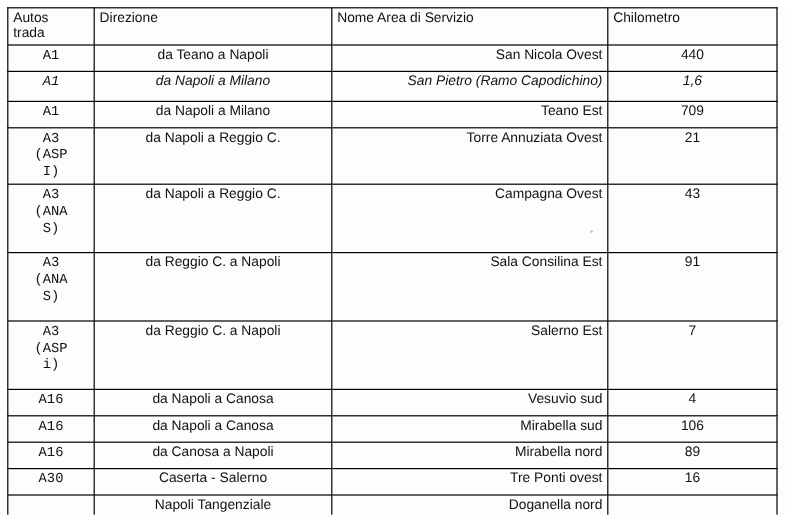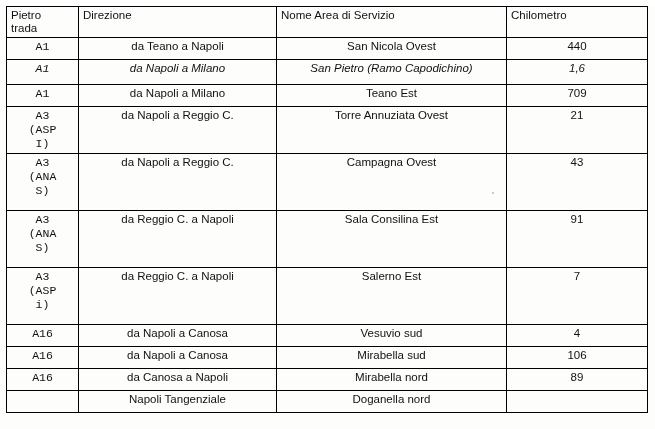--- a/index.html
+++ b/index.html
@@ -54,21 +54,21 @@
   }
   td.cell-strada {
     text-align: center;
     line-height: 1.15;
     font-family: Liberation Mono, monospace;
   }
   td.cell-direzione {
     text-align: center;
   }
   td.cell-area {
-    text-align: center;
+    text-align: right;
   }
   td.cell-km {
     text-align: center;
   }
   tr.r-italic td {
     font-style: italic;
   }
   .tall-1 { height: 42px; }
   .tall-2 { height: 52px; }
   .normal-row { height: 17px; }
@@ -88,21 +88,21 @@
 <div id="sheet">
   <table class="doc-table">
     <colgroup>
       <col class="c-strada">
       <col class="c-direzione">
       <col class="c-area">
       <col class="c-km">
     </colgroup>
     <thead>
       <tr>
-        <td class="h-strada nowrap-pre">Pietro
+        <td class="h-strada nowrap-pre">Autos
 trada</td>
         <td>Direzione</td>
         <td>Nome Area di Servizio</td>
         <td>Chilometro</td>
       </tr>
     </thead>
     <tbody id="table-body">
         <tr>
           <td class="cell-strada nowrap-pre normal-row">A1</td>
           <td class="cell-direzione nowrap-pre">da Teano a Napoli</td>
@@ -165,20 +165,26 @@
           <td class="cell-area">Mirabella sud</td>
           <td class="cell-km">106</td>
         </tr>
         <tr>
           <td class="cell-strada nowrap-pre normal-row">A16</td>
           <td class="cell-direzione nowrap-pre">da Canosa a Napoli</td>
           <td class="cell-area">Mirabella nord</td>
           <td class="cell-km">89</td>
         </tr>
         <tr>
+          <td class="cell-strada nowrap-pre normal-row">A30</td>
+          <td class="cell-direzione nowrap-pre">Caserta - Salerno</td>
+          <td class="cell-area">Tre Ponti ovest</td>
+          <td class="cell-km">16</td>
+        </tr>
+        <tr>
           <td class="cell-strada nowrap-pre normal-row"></td>
           <td class="cell-direzione nowrap-pre">Napoli Tangenziale</td>
           <td class="cell-area">Doganella nord</td>
           <td class="cell-km"></td>
         </tr>
       </tbody>
   </table>
 
   <div class="speck" style="left:492px; top:186px;"></div>
 </div>

